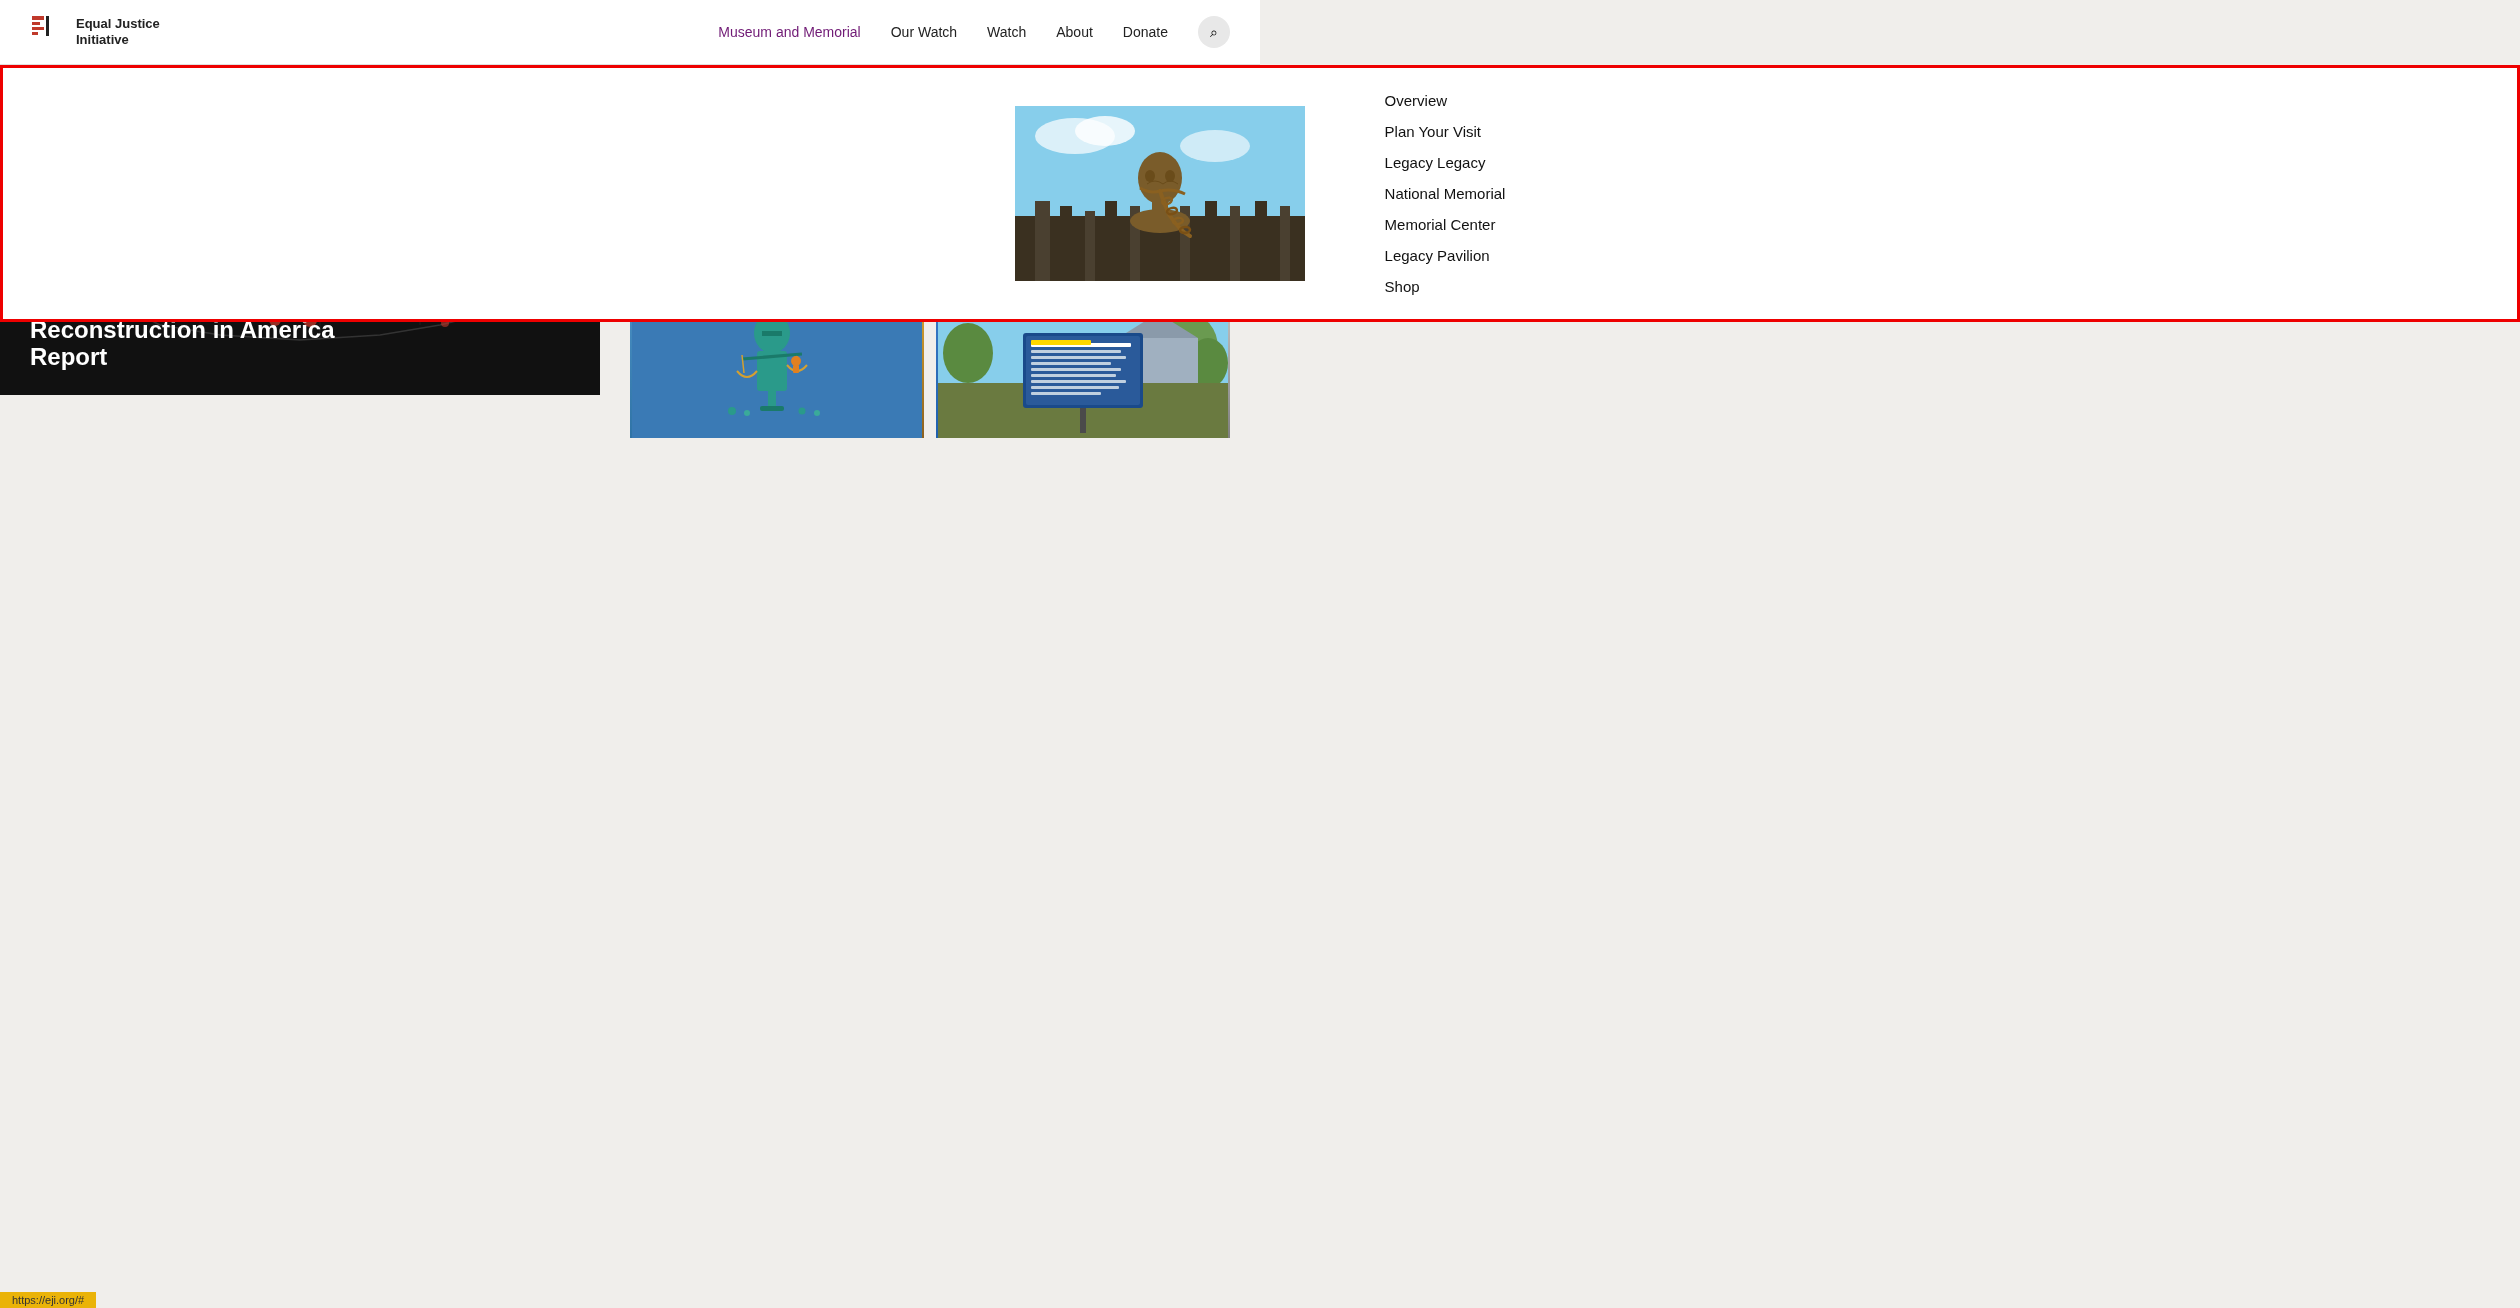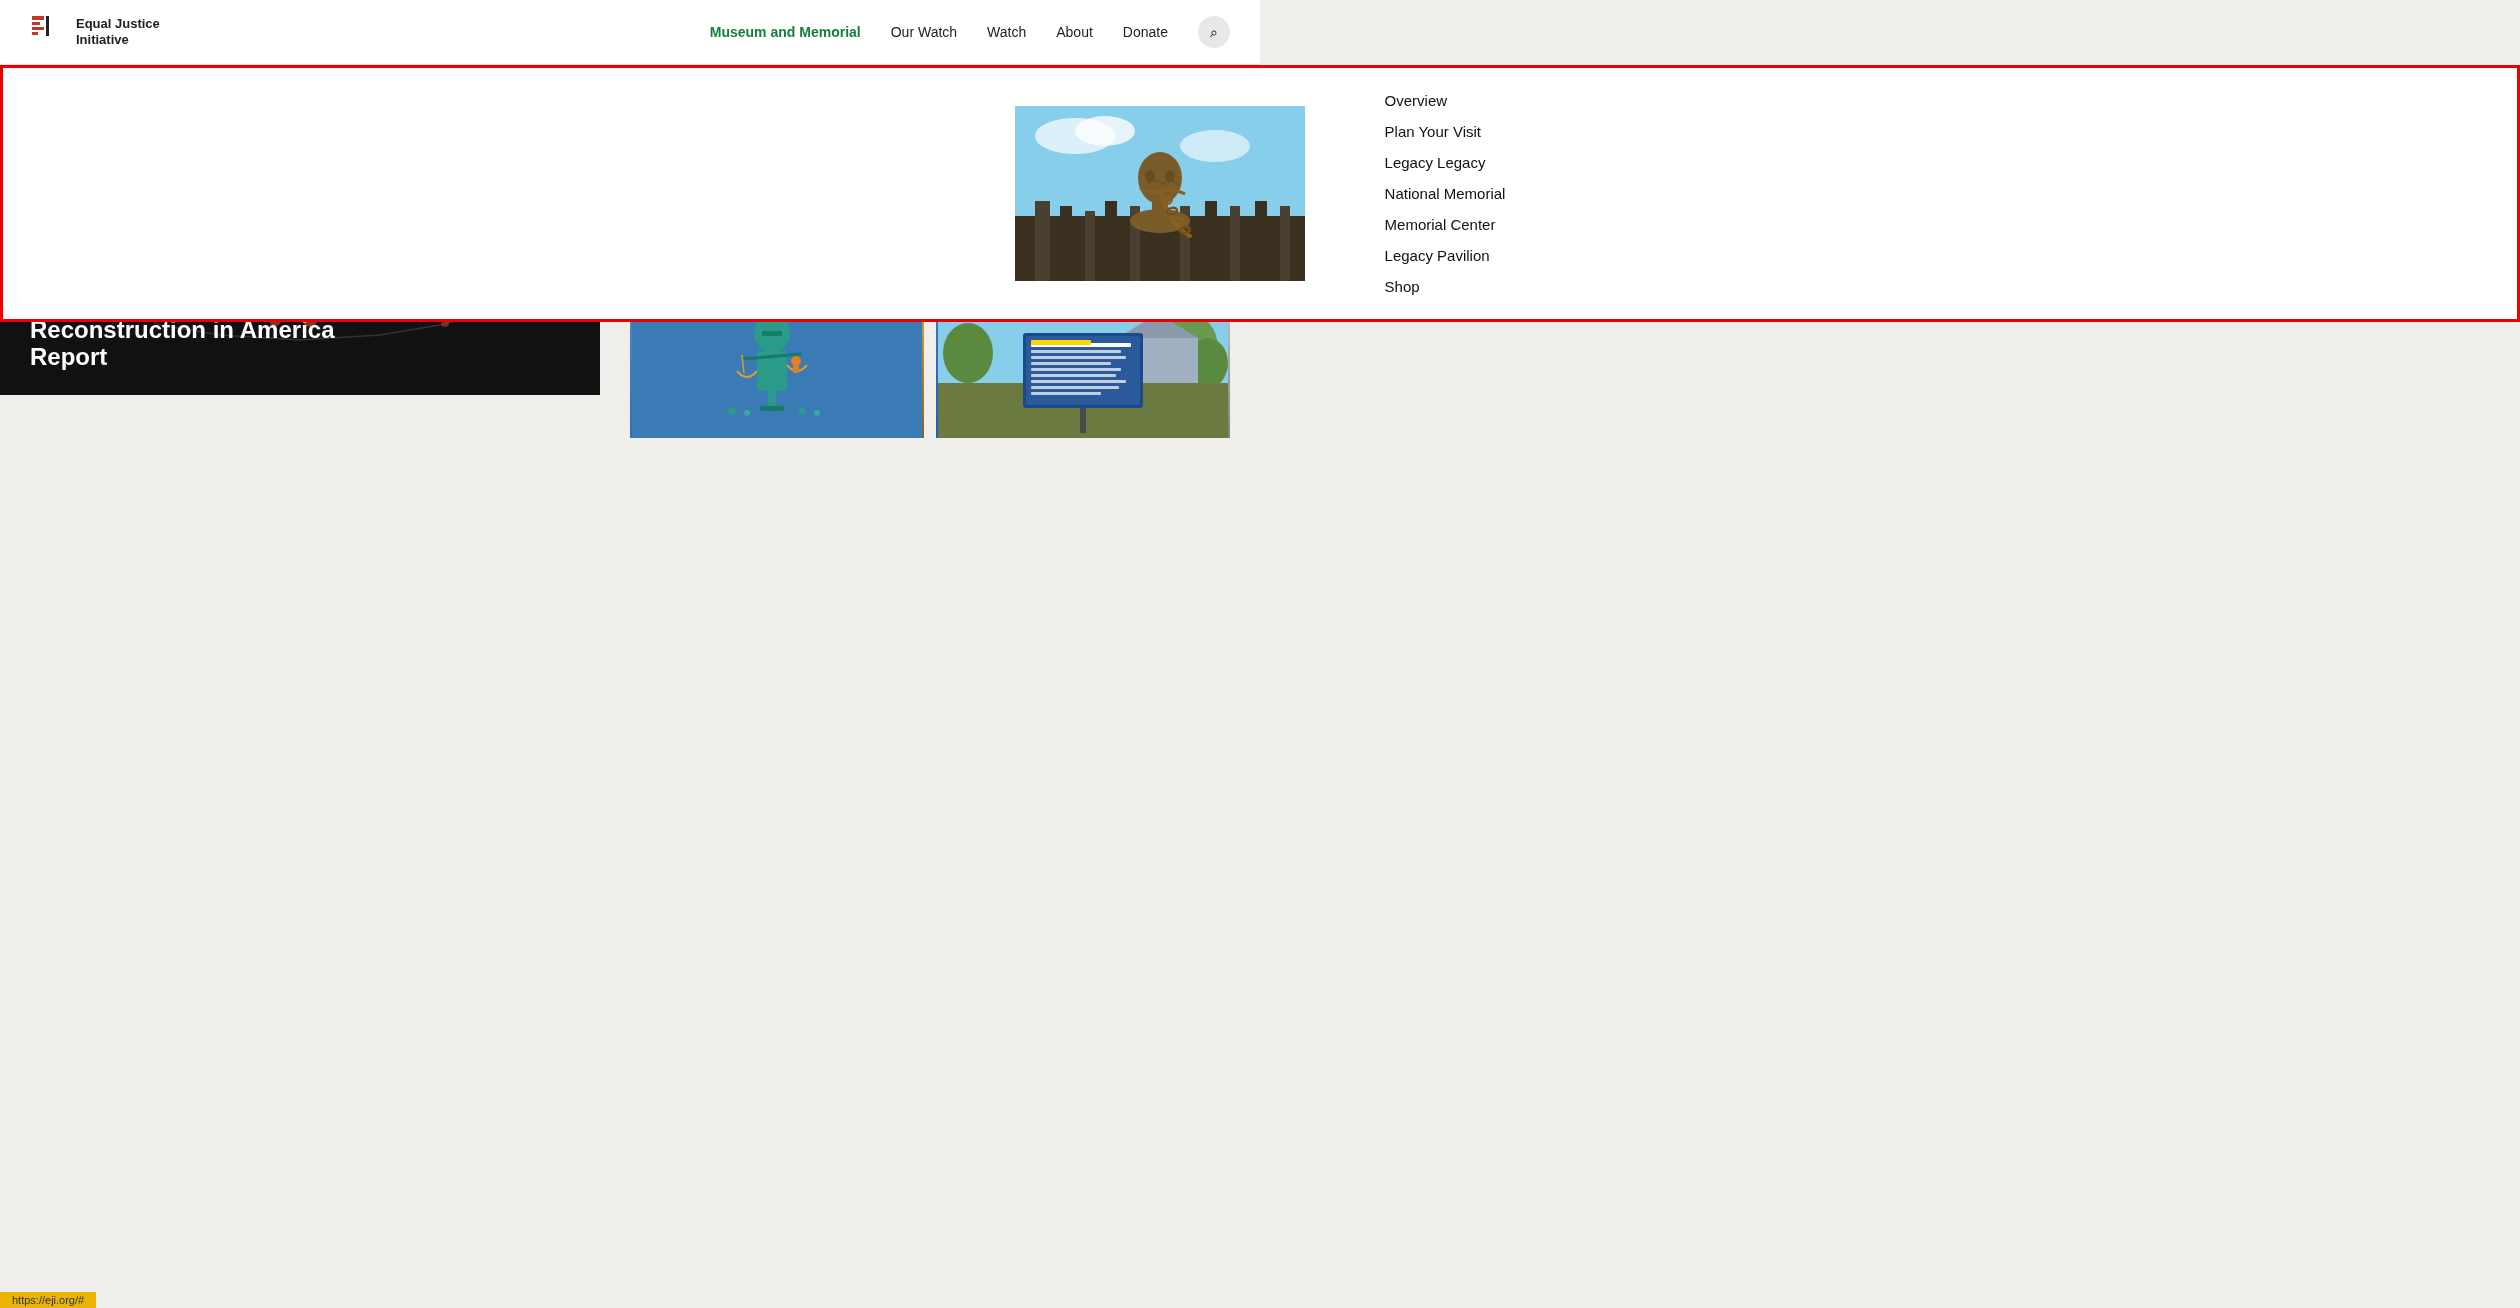--- a/index.html
+++ b/index.html
@@ -38,22 +38,22 @@
       align-items: center;
       gap: 30px;
     }
     .nav-item {
       font-size: 14px;
       color: #222;
       cursor: pointer;
       text-decoration: none;
     }
     .nav-item.active {
-      font-weight: 700;
-      color: #15803d;
+      font-weight: 400;
+      color: #701a75;
       padding-left: 8px;
     }
     .search-btn {
       width: 32px;
       height: 32px;
       border-radius: 50%;
       background: #e8e8e8;
       border: none;
       cursor: pointer;
       display: flex;

